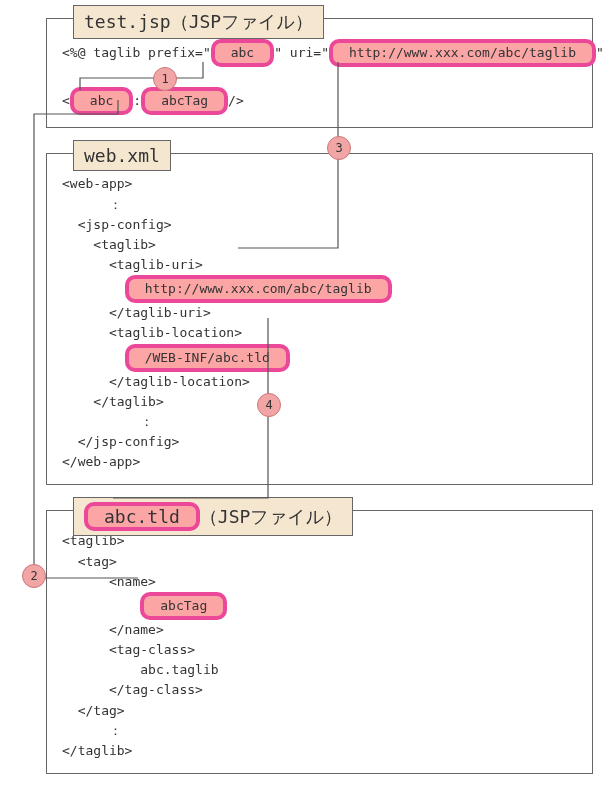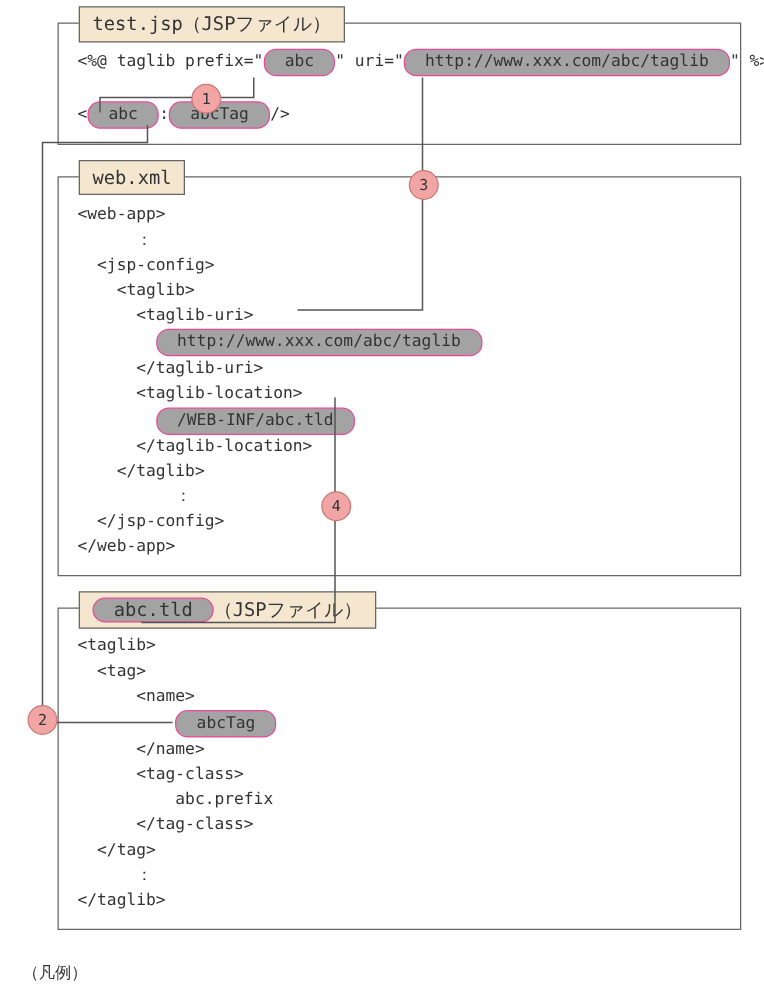--- a/index.html
+++ b/index.html
@@ -1,19 +1,19 @@
 <!DOCTYPE html>
 <html><head>
 <meta charset="utf-8">
 <style>
 body{margin:0;padding:18px;font-family:"MS Gothic",monospace;font-size:13px;background:#fff;color:#333;width:611px;box-sizing:border-box}
 .file-box{border:1px solid #666;margin-left:28px;margin-bottom:25px;position:relative}
-.file-title{background:#f5e6d0;border:1px solid #666;padding:4px 10px;position:absolute;top:-14px;left:16px;font-size:15px}
+.file-title{background:#f5e6d0;border:1px solid #666;padding:4px 10px;position:absolute;top:-14px;left:26px;font-size:18px}
 .file-body{padding:20px 15px 12px;line-height:1.55;white-space:pre}
-.hl{border:1px solid #ec4899;border-radius:10px;padding:0 16px;background:#a3a3a3;display:inline-block}
+.hl{border:4px solid #ec4899;border-radius:10px;padding:0 16px;background:#fca5a5;display:inline-block}
 .num{display:inline-flex;width:22px;height:22px;border-radius:50%;background:#f2a5a5;border:1px solid #c77;align-items:center;justify-content:center;font-size:12px;position:absolute;z-index:10}
 .legend{margin-top:15px;margin-left:0}
 svg.conn{position:absolute;top:0;left:0;pointer-events:none;z-index:1}
 </style>
 </head>
 <body>
 
 <div style="position:relative">
 
 <svg class="conn" width="611" height="720">
@@ -58,21 +58,21 @@
 </div>
 
 <div class="file-box">
 <div class="file-title"><span class="hl">abc.tld</span><span>（JSPファイル）</span></div>
 <div class="file-body"><span>&lt;taglib&gt;</span>
 <span>  &lt;tag&gt;</span>
 <span>      &lt;name&gt;</span>
           <span class="hl">abcTag</span>
 <span>      &lt;/name&gt;</span>
 <span>      &lt;tag-class&gt;</span>
-<span>          abc.prefix</span>
+<span>          abc.taglib</span>
 <span>      &lt;/tag-class&gt;</span>
 <span>  &lt;/tag&gt;</span>
 <span>      ：</span>
 <span>&lt;/taglib&gt;</span></div>
 </div>
 
 </div>
 
 <div class="legend">
 <div>（凡例）</div>

